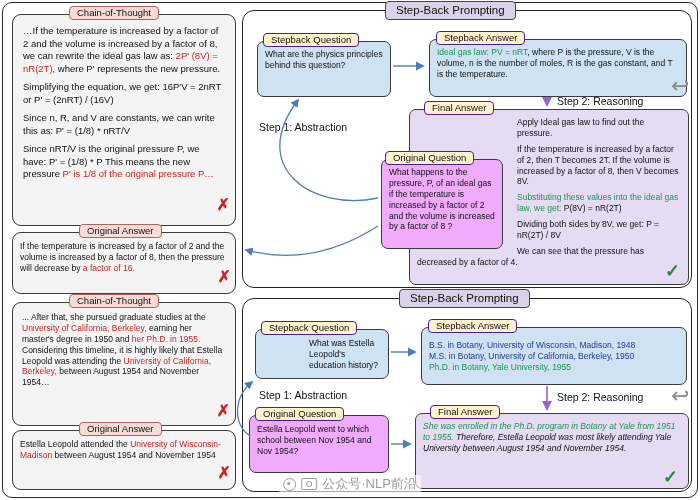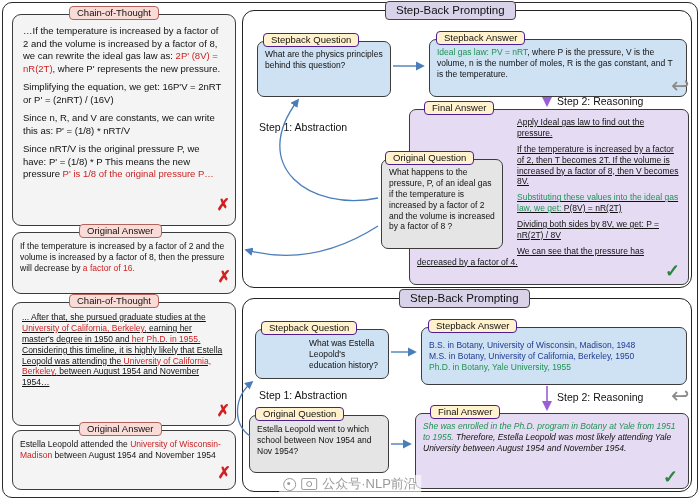--- a/index.html
+++ b/index.html
@@ -6,32 +6,32 @@
   .canvas {
     position:relative; width:700px; height:500px; background:#ffffff;
     font-family:"Liberation Sans", sans-serif; color:#111; overflow:hidden;
   }
   .outer-border { position:absolute; left:2px; top:2px; right:2px; bottom:2px;
     border:1.5px solid #2b2b2b; border-radius:10px; }
   .box { position:absolute; border:1px solid #3c3c3c; border-radius:7px; box-sizing:border-box; }
   .leftbox { background:#f4f4f4; border-radius:9px; }
   .container { border:1.5px solid #222; border-radius:12px; background:#fff; }
   .bluebox { background:#cfe2f3; }
-  .graybox { background:#e5e5e5; }
+  .graybox { background:#f0abfc; }
   .purplebox { background:#e5dcf3; }
   .front { z-index:4; }
   .tag {
     position:absolute; top:-9px; z-index:5; white-space:nowrap;
     font-size:9.5px; line-height:1.3; padding:0 7px; border-radius:4px;
     border:1px solid #4c1d95; background:#fff2cc; color:#111;
   }
   .tag.pink { background:#f9dcd7; border-color:#b4635c; }
   .tag.lavender { background:#d9d2e9; border-color:#444; font-size:11.5px; padding:1px 10px; }
   .txt { font-size:8.5px; line-height:1.28; padding:5px 7px; }
-  .txt p { margin:0 0 5px 0;text-decoration:underline; }
+  .txt p { margin:0 0 5px 0; }
   .txt p:last-child { margin-bottom:0; }
   .cot-txt { font-size:9.5px; line-height:1.32; padding:10px 10px 4px 10px; }
   .cot-txt p { margin:0 0 6px 0; }
   .seg-red { color:#cc1f1f; }
   .seg-green { color:#1f9254; }
   .seg-navy { color:#1f3a93; }
   .cross { position:absolute; color:#d21f1f; font-weight:bold; font-size:16px; line-height:1; }
   .check { position:absolute; color:#2e8540; font-weight:bold; font-size:18px; line-height:1; }
   .steplabel { position:absolute; font-size:10.5px; color:#111; z-index:5; white-space:nowrap; }
   .returnglyph { position:absolute; color:#8a8a8a; font-size:22px; line-height:1; z-index:2; }

